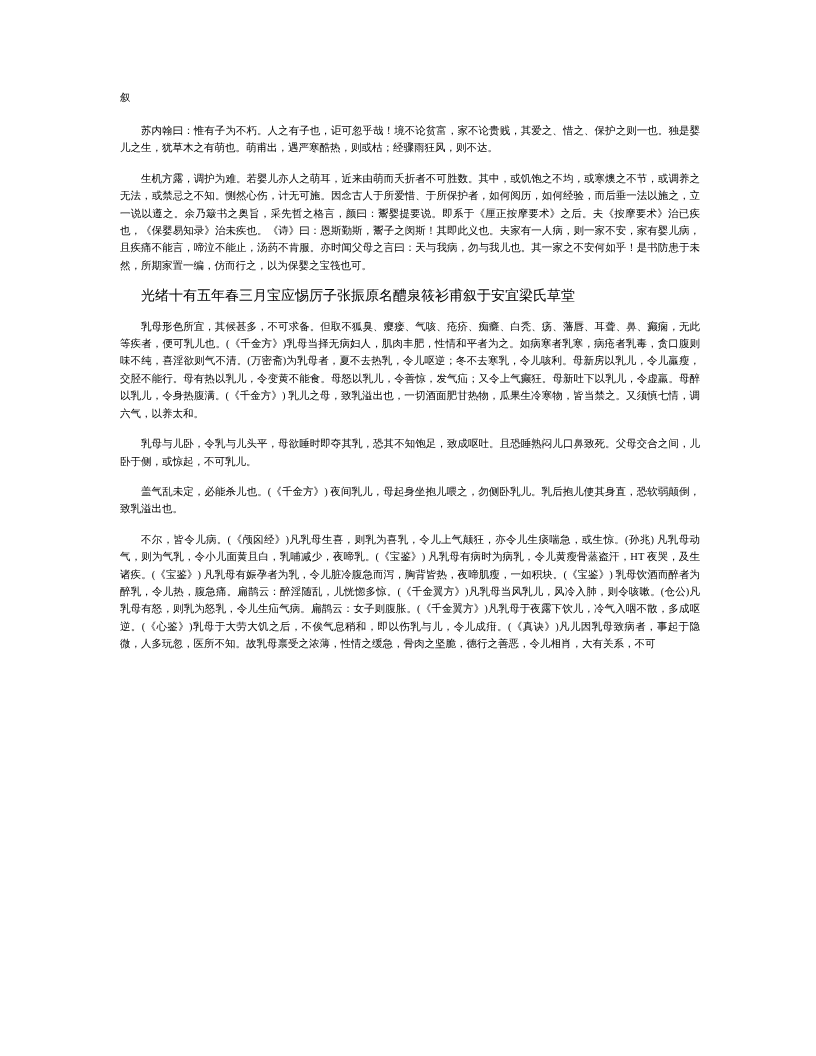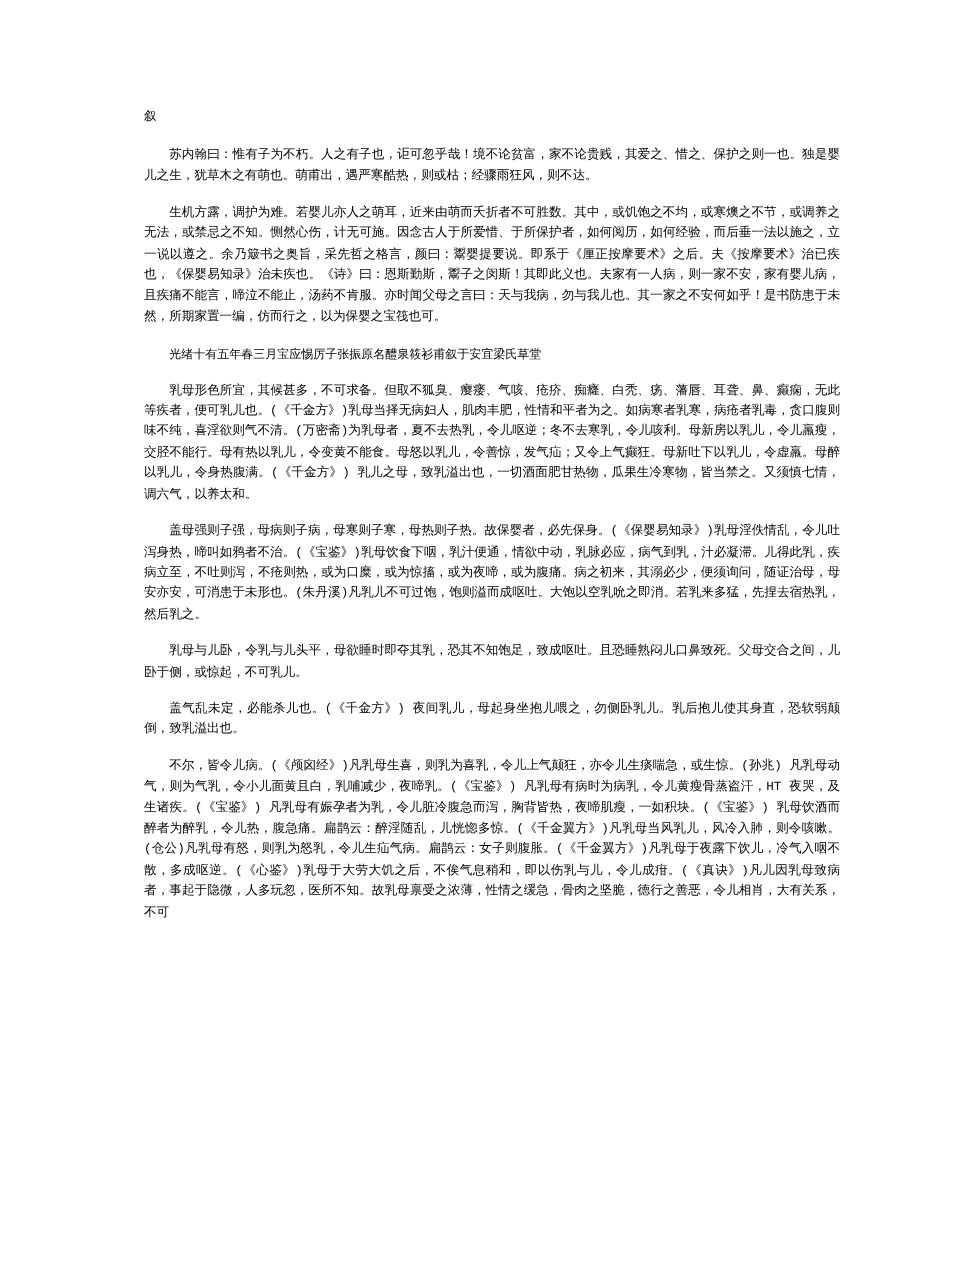--- a/index.html
+++ b/index.html
@@ -33,28 +33,28 @@
     text-align: left;
     font-family: "DejaVu Serif", "Liberation Serif", serif;
   }
   .para {
     font-size: 10.5px;
     line-height: 17.4px;
     margin: 0 0 13px 0;
     text-align: justify;
     text-justify: inter-character;
     text-indent: 21px;
-    font-family: Liberation Mono, monospace;
+    font-family: Liberation Serif, serif;
     word-break: break-all;
   }
   .para.last-block {
     margin-bottom: 0;
   }
   .title-line {
-    font-size: 10px;
+    font-size: 14px;
     line-height: 17.4px;
     margin: 0 0 13px 0;
     text-indent: 21px;
     text-align: left;
     font-family: "DejaVu Serif", "Liberation Serif", serif;
     white-space: nowrap;
   }
 </style>
 </head>
 <body>
@@ -65,21 +65,20 @@
     <p class="doc-heading">叙</p>
 
     <p class="para">苏内翰曰：惟有子为不朽。人之有子也，讵可忽乎哉！境不论贫富，家不论贵贱，其爱之、惜之、保护之则一也。独是婴儿之生，犹草木之有萌也。萌甫出，遇严寒酷热，则或枯；经骤雨狂风，则不达。</p>
 
     <p class="para">生机方露，调护为难。若婴儿亦人之萌耳，近来由萌而夭折者不可胜数。其中，或饥饱之不均，或寒燠之不节，或调养之无法，或禁忌之不知。恻然心伤，计无可施。因念古人于所爱惜、于所保护者，如何阅历，如何经验，而后垂一法以施之，立一说以遵之。余乃簸书之奥旨，采先哲之格言，颜曰：鬻婴提要说。即系于《厘正按摩要术》之后。夫《按摩要术》治已疾也，《保婴易知录》治未疾也。《诗》曰：恩斯勤斯，鬻子之闵斯！其即此义也。夫家有一人病，则一家不安，家有婴儿病，且疾痛不能言，啼泣不能止，汤药不肯服。亦时闻父母之言曰：天与我病，勿与我儿也。其一家之不安何如乎！是书防患于未然，所期家置一编，仿而行之，以为保婴之宝筏也可。</p>
 
     <p class="title-line">光绪十有五年春三月宝应惕厉子张振原名醴泉筱衫甫叙于安宜梁氏草堂</p>
 
     <p class="para">乳母形色所宜，其候甚多，不可求备。但取不狐臭、瘿瘘、气咳、疮疥、痴癃、白秃、疡、藩唇、耳聋、鼻、癫痫，无此等疾者，便可乳儿也。(《千金方》)乳母当择无病妇人，肌肉丰肥，性情和平者为之。如病寒者乳寒，病疮者乳毒，贪口腹则味不纯，喜淫欲则气不清。(万密斋)为乳母者，夏不去热乳，令儿呕逆；冬不去寒乳，令儿咳利。母新房以乳儿，令儿羸瘦，交胫不能行。母有热以乳儿，令变黄不能食。母怒以乳儿，令善惊，发气疝；又令上气癫狂。母新吐下以乳儿，令虚羸。母醉以乳儿，令身热腹满。(《千金方》) 乳儿之母，致乳溢出也，一切酒面肥甘热物，瓜果生冷寒物，皆当禁之。又须慎七情，调六气，以养太和。</p>
 
-    <p class="para">盖母强则子强，母病则子病，母寒则子寒，母热则子热。故保婴者，必先保身。(《保婴易知录》)乳母淫佚情乱，令儿吐泻身热，啼叫如鸦者不治。(《宝鉴》)乳母饮食下咽，乳汁便通，情欲中动，乳脉必应，病气到乳，汁必凝滞。儿得此乳，疾病立至，不吐则泻，不疮则热，或为口糜，或为惊搐，或为夜啼，或为腹痛。病之初来，其溺必少，便须询问，随证治母，母安亦安，可消患于未形也。(朱丹溪)凡乳儿不可过饱，饱则溢而成呕吐。大饱以空乳吮之即消。若乳来多猛，先捏去宿热乳，然后乳之。</p>
 
     <p class="para">乳母与儿卧，令乳与儿头平，母欲睡时即夺其乳，恐其不知饱足，致成呕吐。且恐睡熟闷儿口鼻致死。父母交合之间，儿卧于侧，或惊起，不可乳儿。</p>
 
     <p class="para">盖气乱未定，必能杀儿也。(《千金方》) 夜间乳儿，母起身坐抱儿喂之，勿侧卧乳儿。乳后抱儿使其身直，恐软弱颠倒，致乳溢出也。</p>
 
     <p class="para last-block">不尔，皆令儿病。(《颅囟经》)凡乳母生喜，则乳为喜乳，令儿上气颠狂，亦令儿生痰喘急，或生惊。(孙兆) 凡乳母动气，则为气乳，令小儿面黄且白，乳哺减少，夜啼乳。(《宝鉴》) 凡乳母有病时为病乳，令儿黄瘦骨蒸盗汗，HT 夜哭，及生诸疾。(《宝鉴》) 凡乳母有娠孕者为乳，令儿脏冷腹急而泻，胸背皆热，夜啼肌瘦，一如积块。(《宝鉴》) 乳母饮酒而醉者为醉乳，令儿热，腹急痛。扁鹊云：醉淫随乱，儿恍惚多惊。(《千金翼方》)凡乳母当风乳儿，风冷入肺，则令咳嗽。(仓公)凡乳母有怒，则乳为怒乳，令儿生疝气病。扁鹊云：女子则腹胀。(《千金翼方》)凡乳母于夜露下饮儿，冷气入咽不散，多成呕逆。(《心鉴》)乳母于大劳大饥之后，不俟气息稍和，即以伤乳与儿，令儿成疳。(《真诀》)凡儿因乳母致病者，事起于隐微，人多玩忽，医所不知。故乳母禀受之浓薄，性情之缓急，骨肉之坚脆，德行之善恶，令儿相肖，大有关系，不可</p>
 
   </div>
 </div>
 

